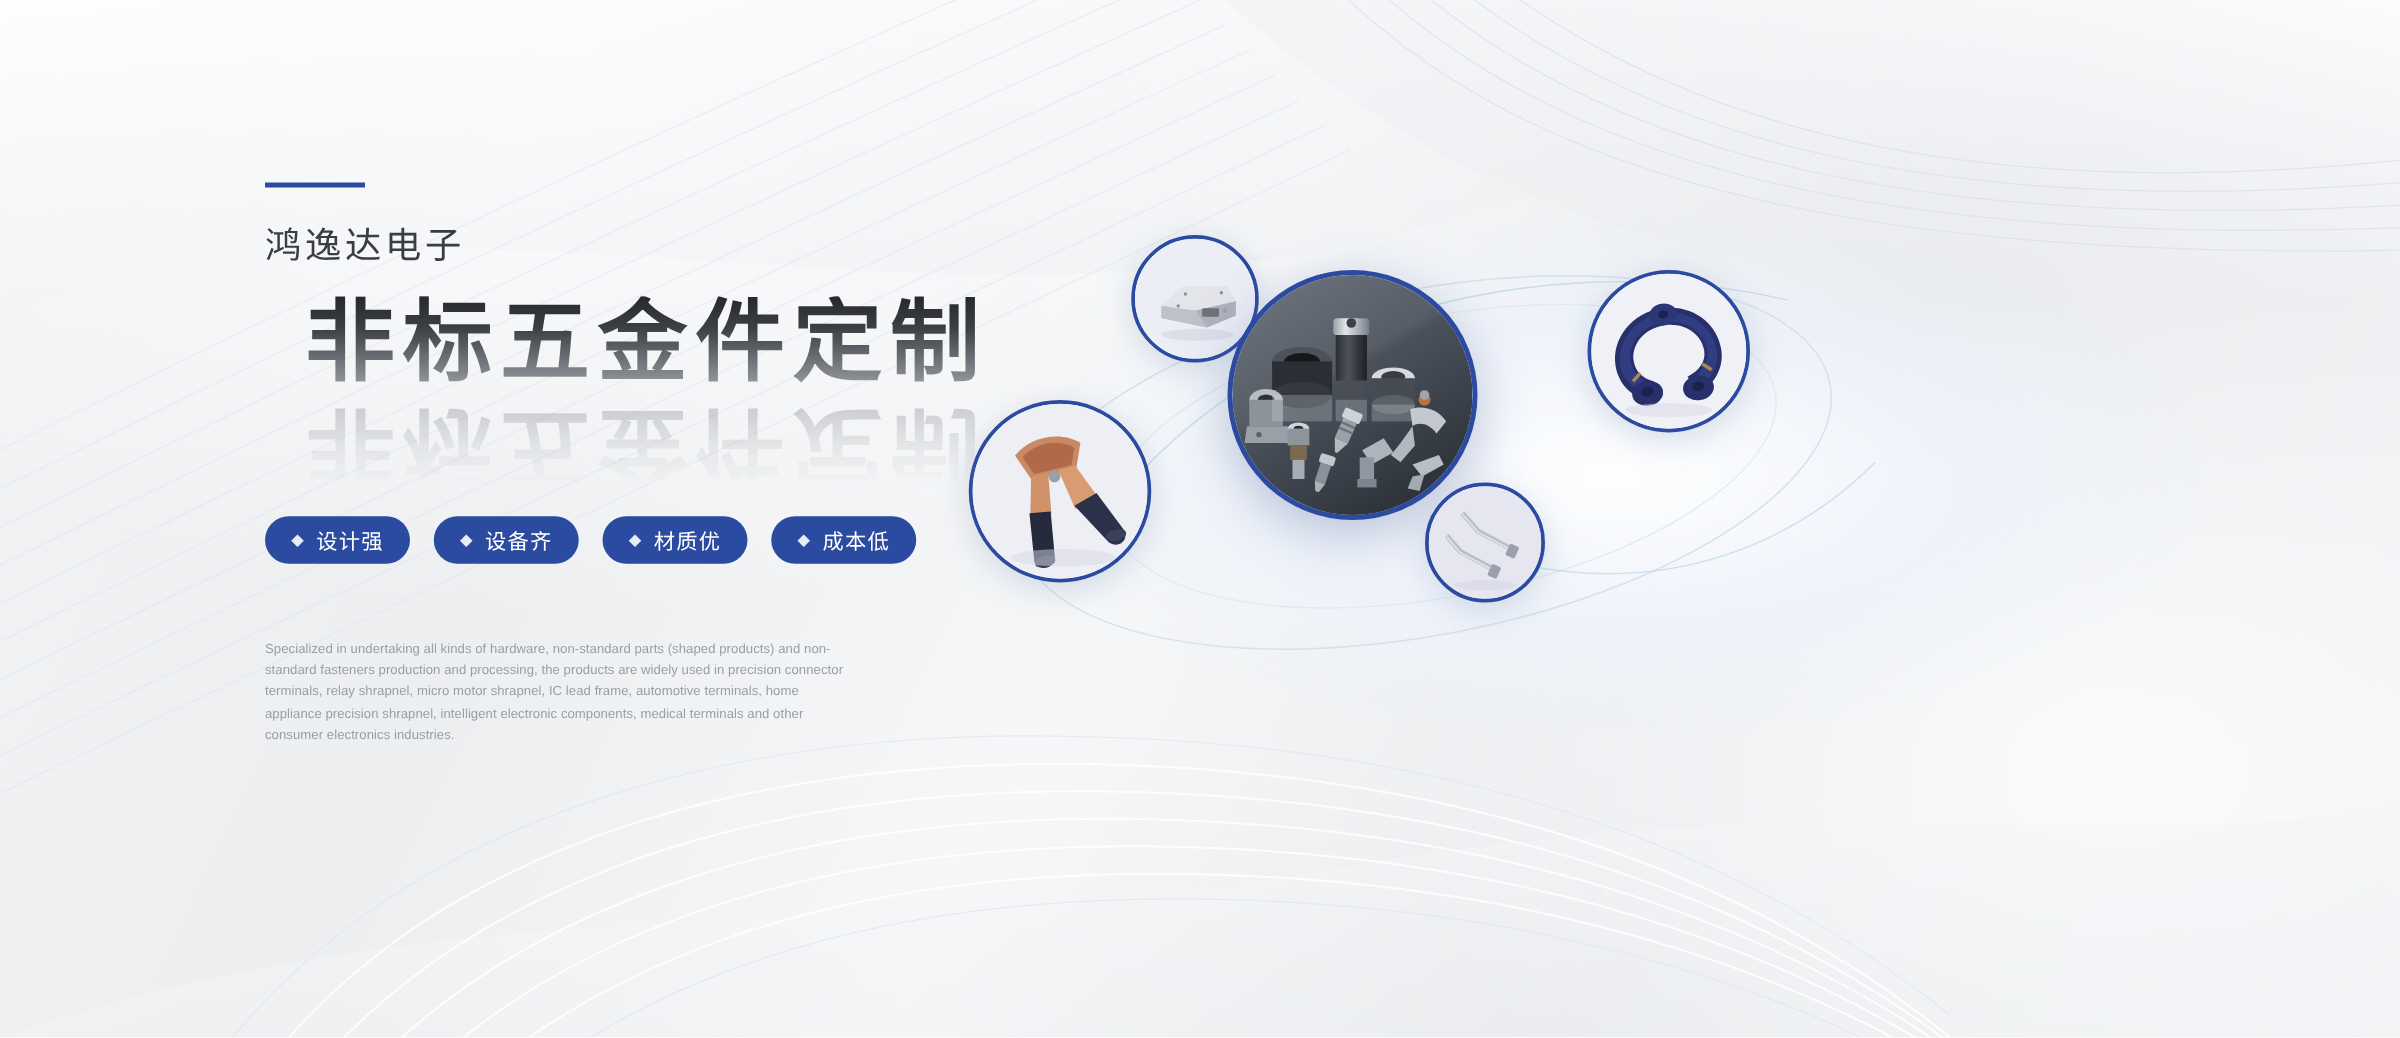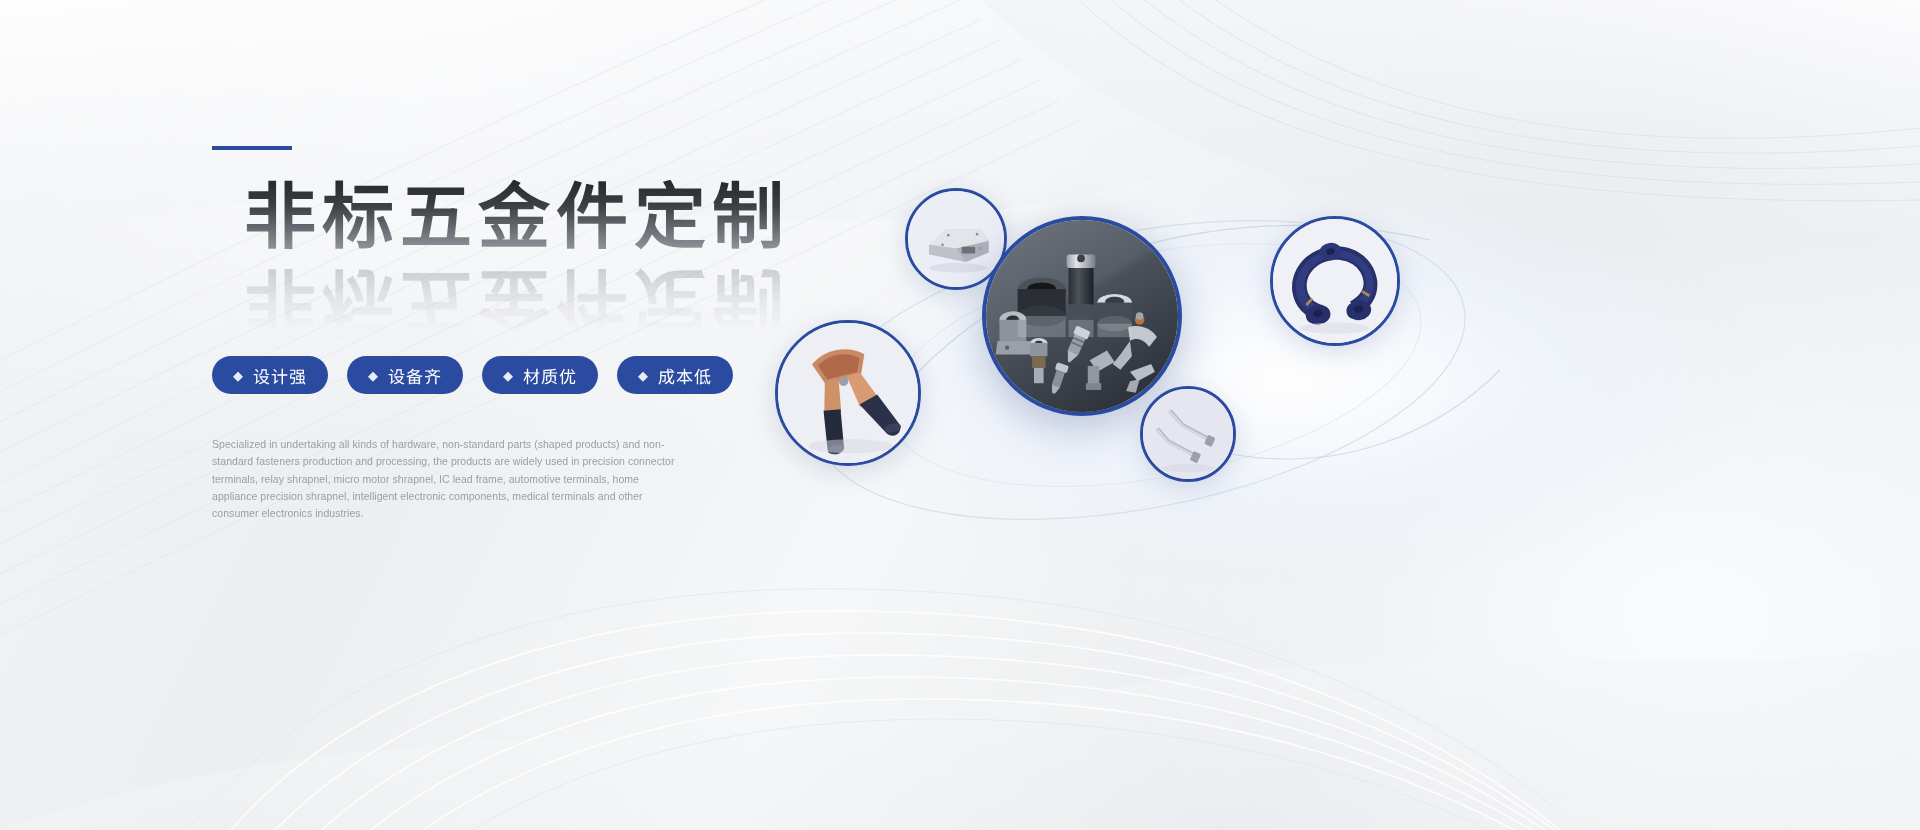--- a/index.html
+++ b/index.html
@@ -96,21 +96,21 @@
     background:#2B4BA0;
     color:#ffffff;
     font-size:17px;
     letter-spacing:1px;
     white-space:nowrap;
     cursor:pointer;
   }
   .tag .diamond { font-size:13px; line-height:1; color:#e8ecf5; }
 
   .desc {
-    margin-top:42px;
+    margin-top:60px;
     width:470px;
     font-size:10.5px;
     line-height:1.65;
     color:#9a9ea4;
     letter-spacing:0.05px;
   }
 
   
   .visual {
     position:absolute;
@@ -209,20 +209,21 @@
         <path d="M150,880 C280,676 545,576 890,590 C1175,600 1395,680 1560,812"></path>
         <path d="M300,1000 C420,808 655,708 995,720 C1275,730 1495,808 1655,930"></path>
       </g>
     </svg>
   </div>
 
   <div class="content">
 
     <div class="accent-bar"></div>
 
+    <div class="brand">鸿逸达电子</div>
 
     <div class="headline-wrap">
       <div class="headline">非标五金件定制</div>
       <div class="headline-reflection" aria-hidden="true">非标五金件定制</div>
     </div>
 
     <div class="tags">
       <div class="tag">
         <span class="diamond">◆</span>
         <span>设计强</span>

